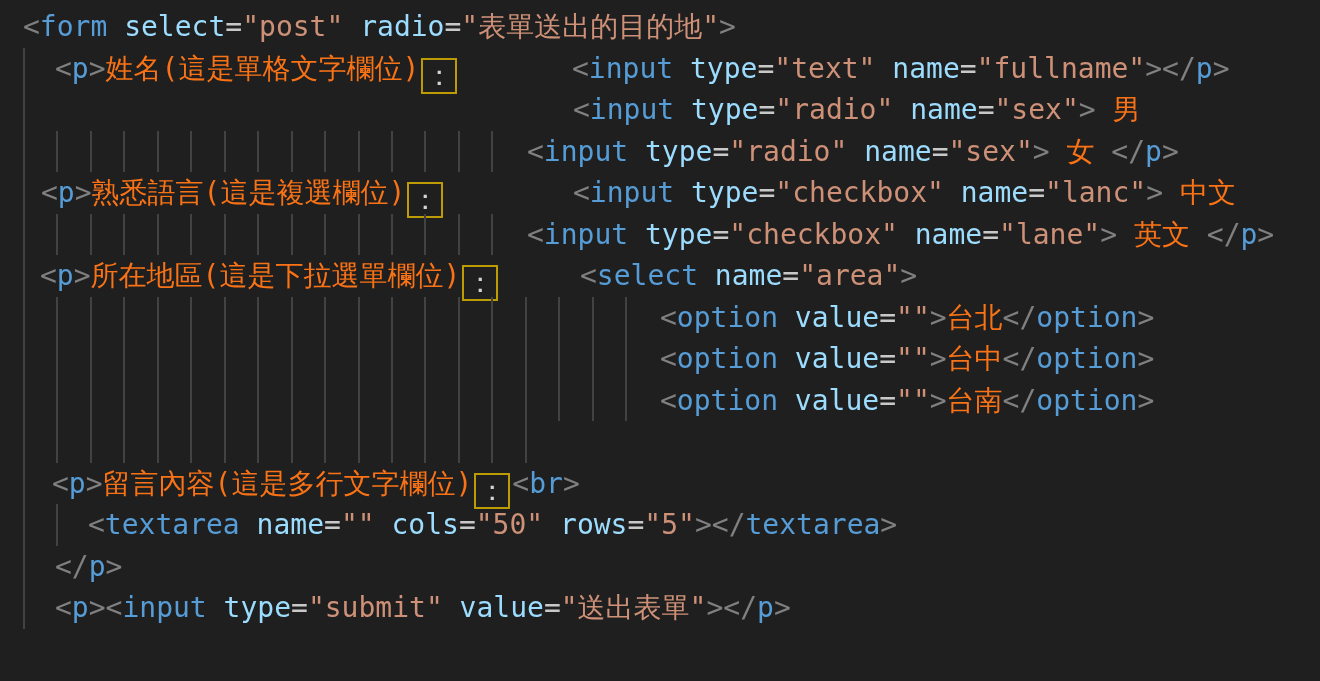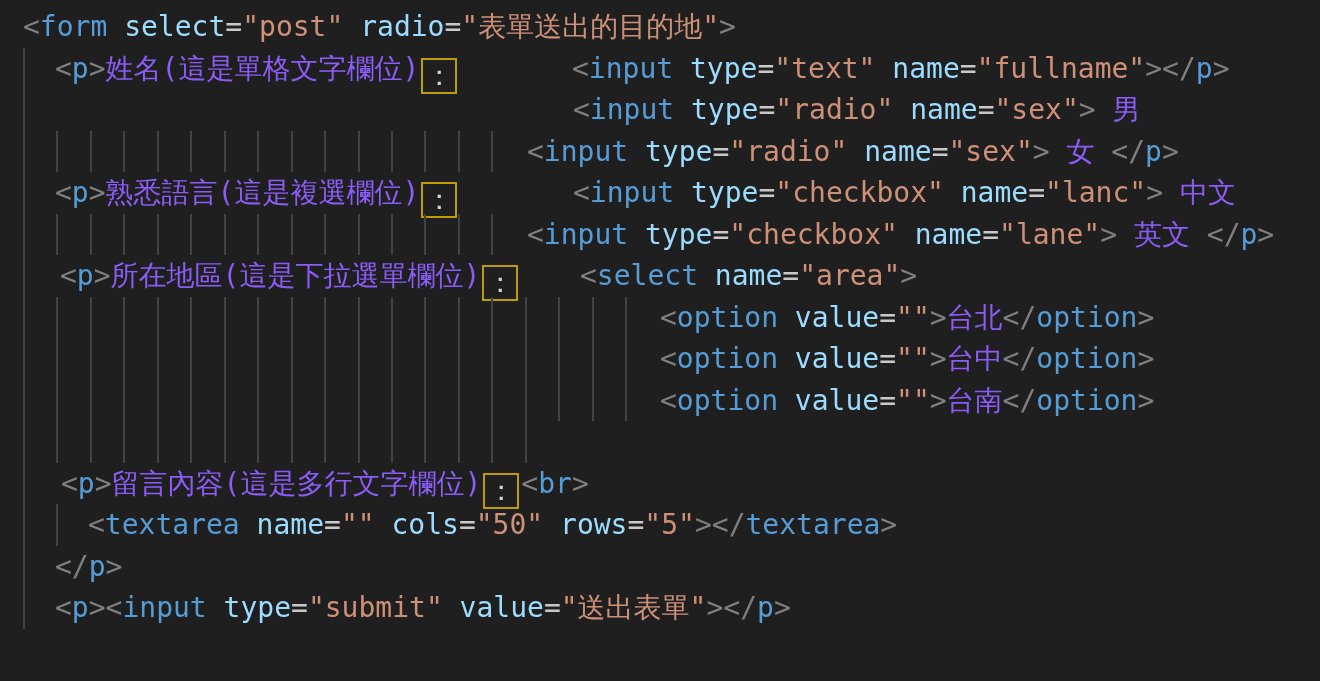--- a/index.html
+++ b/index.html
@@ -34,21 +34,21 @@
     top: 0;
     white-space: pre;
     line-height: 41.5px;
     letter-spacing: 0;
   }
   .tok-tag { color: #569cd6; }
   .tok-attr { color: #9cdcfe; }
   .tok-str { color: #ce9178; }
   .tok-brk { color: #808080; }
   .tok-eq  { color: #c8c8c8; }
-  .tok-txt { color: #8b5cf6; }
+  .tok-txt { color: #f97316; }
   .tok-box {
     color: #d4d4d4;
     display: inline-block;
     border: 2px solid #bd9b03;
     line-height: 30px;
     height: 30px;
     padding: 1px 2px 1px 2px;
     margin: 0 2px;
     vertical-align: -7px;
     box-sizing: content-box;
@@ -83,21 +83,21 @@
       <div class="indent-guide" style="left: 324.05px;"></div>
       <div class="indent-guide" style="left: 357.5px;"></div>
       <div class="indent-guide" style="left: 390.95px;"></div>
       <div class="indent-guide" style="left: 424.4px;"></div>
       <div class="indent-guide" style="left: 457.85px;"></div>
       <div class="indent-guide" style="left: 491.3px;"></div>
       <span class="seg" style="left: 527px;"><span class="tok-brk">&lt;</span><span class="tok-tag">input</span><span class="tok-attr"> type</span><span class="tok-eq">=</span><span class="tok-str">"radio"</span><span class="tok-attr"> name</span><span class="tok-eq">=</span><span class="tok-str">"sex"</span><span class="tok-brk">&gt;</span><span class="tok-txt"> 女 </span><span class="tok-brk">&lt;/</span><span class="tok-tag">p</span><span class="tok-brk">&gt;</span></span>
     </div>
     <div class="code-line">
       <div class="indent-guide" style="left: 23px;"></div>
-      <span class="seg" style="left: 55px;"><span class="tok-brk">&lt;</span><span class="tok-tag">p</span><span class="tok-brk">&gt;</span><span class="tok-txt">熟悉語言(這是複選欄位)</span><span class="tok-box">：</span></span>
+      <span class="seg" style="left: 41px;"><span class="tok-brk">&lt;</span><span class="tok-tag">p</span><span class="tok-brk">&gt;</span><span class="tok-txt">熟悉語言(這是複選欄位)</span><span class="tok-box">：</span></span>
       <span class="seg" style="left: 573px;"><span class="tok-brk">&lt;</span><span class="tok-tag">input</span><span class="tok-attr"> type</span><span class="tok-eq">=</span><span class="tok-str">"checkbox"</span><span class="tok-attr"> name</span><span class="tok-eq">=</span><span class="tok-str">"lanc"</span><span class="tok-brk">&gt;</span><span class="tok-txt"> 中文</span></span>
     </div>
     <div class="code-line">
       <div class="indent-guide" style="left: 23px;"></div>
       <div class="indent-guide" style="left: 56.45px;"></div>
       <div class="indent-guide" style="left: 89.9px;"></div>
       <div class="indent-guide" style="left: 123.35px;"></div>
       <div class="indent-guide" style="left: 156.8px;"></div>
       <div class="indent-guide" style="left: 190.25px;"></div>
       <div class="indent-guide" style="left: 223.7px;"></div>
@@ -106,21 +106,21 @@
       <div class="indent-guide" style="left: 324.05px;"></div>
       <div class="indent-guide" style="left: 357.5px;"></div>
       <div class="indent-guide" style="left: 390.95px;"></div>
       <div class="indent-guide" style="left: 424.4px;"></div>
       <div class="indent-guide" style="left: 457.85px;"></div>
       <div class="indent-guide" style="left: 491.3px;"></div>
       <span class="seg" style="left: 527px;"><span class="tok-brk">&lt;</span><span class="tok-tag">input</span><span class="tok-attr"> type</span><span class="tok-eq">=</span><span class="tok-str">"checkbox"</span><span class="tok-attr"> name</span><span class="tok-eq">=</span><span class="tok-str">"lane"</span><span class="tok-brk">&gt;</span><span class="tok-txt"> 英文 </span><span class="tok-brk">&lt;/</span><span class="tok-tag">p</span><span class="tok-brk">&gt;</span></span>
     </div>
     <div class="code-line">
       <div class="indent-guide" style="left: 23px;"></div>
-      <span class="seg" style="left: 60px;"><span class="tok-brk">&lt;</span><span class="tok-tag">p</span><span class="tok-brk">&gt;</span><span class="tok-txt">所在地區(這是下拉選單欄位)</span><span class="tok-box">：</span></span>
+      <span class="seg" style="left: 40px;"><span class="tok-brk">&lt;</span><span class="tok-tag">p</span><span class="tok-brk">&gt;</span><span class="tok-txt">所在地區(這是下拉選單欄位)</span><span class="tok-box">：</span></span>
       <span class="seg" style="left: 580px;"><span class="tok-brk">&lt;</span><span class="tok-tag">select</span><span class="tok-attr"> name</span><span class="tok-eq">=</span><span class="tok-str">"area"</span><span class="tok-brk">&gt;</span></span>
     </div>
     <div class="code-line">
       <div class="indent-guide" style="left: 23px;"></div>
       <div class="indent-guide" style="left: 56.45px;"></div>
       <div class="indent-guide" style="left: 89.9px;"></div>
       <div class="indent-guide" style="left: 123.35px;"></div>
       <div class="indent-guide" style="left: 156.8px;"></div>
       <div class="indent-guide" style="left: 190.25px;"></div>
       <div class="indent-guide" style="left: 223.7px;"></div>
@@ -195,21 +195,21 @@
       <div class="indent-guide" style="left: 324.05px;"></div>
       <div class="indent-guide" style="left: 357.5px;"></div>
       <div class="indent-guide" style="left: 390.95px;"></div>
       <div class="indent-guide" style="left: 424.4px;"></div>
       <div class="indent-guide" style="left: 457.85px;"></div>
       <div class="indent-guide" style="left: 491.3px;"></div>
       <div class="indent-guide" style="left: 524.75px;"></div>
     </div>
     <div class="code-line">
       <div class="indent-guide" style="left: 23px;"></div>
-      <span class="seg" style="left: 61px;"><span class="tok-brk">&lt;</span><span class="tok-tag">p</span><span class="tok-brk">&gt;</span><span class="tok-txt">留言內容(這是多行文字欄位)</span><span class="tok-box">：</span><span class="tok-brk">&lt;</span><span class="tok-tag">br</span><span class="tok-brk">&gt;</span></span>
+      <span class="seg" style="left: 52px;"><span class="tok-brk">&lt;</span><span class="tok-tag">p</span><span class="tok-brk">&gt;</span><span class="tok-txt">留言內容(這是多行文字欄位)</span><span class="tok-box">：</span><span class="tok-brk">&lt;</span><span class="tok-tag">br</span><span class="tok-brk">&gt;</span></span>
     </div>
     <div class="code-line">
       <div class="indent-guide" style="left: 23px;"></div>
       <div class="indent-guide" style="left: 56.45px;"></div>
       <span class="seg" style="left: 88px;"><span class="tok-brk">&lt;</span><span class="tok-tag">textarea</span><span class="tok-attr"> name</span><span class="tok-eq">=</span><span class="tok-str">""</span><span class="tok-attr"> cols</span><span class="tok-eq">=</span><span class="tok-str">"50"</span><span class="tok-attr"> rows</span><span class="tok-eq">=</span><span class="tok-str">"5"</span><span class="tok-brk">&gt;&lt;/</span><span class="tok-tag">textarea</span><span class="tok-brk">&gt;</span></span>
     </div>
     <div class="code-line">
       <div class="indent-guide" style="left: 23px;"></div>
       <span class="seg" style="left: 55px;"><span class="tok-brk">&lt;/</span><span class="tok-tag">p</span><span class="tok-brk">&gt;</span></span>
     </div>

